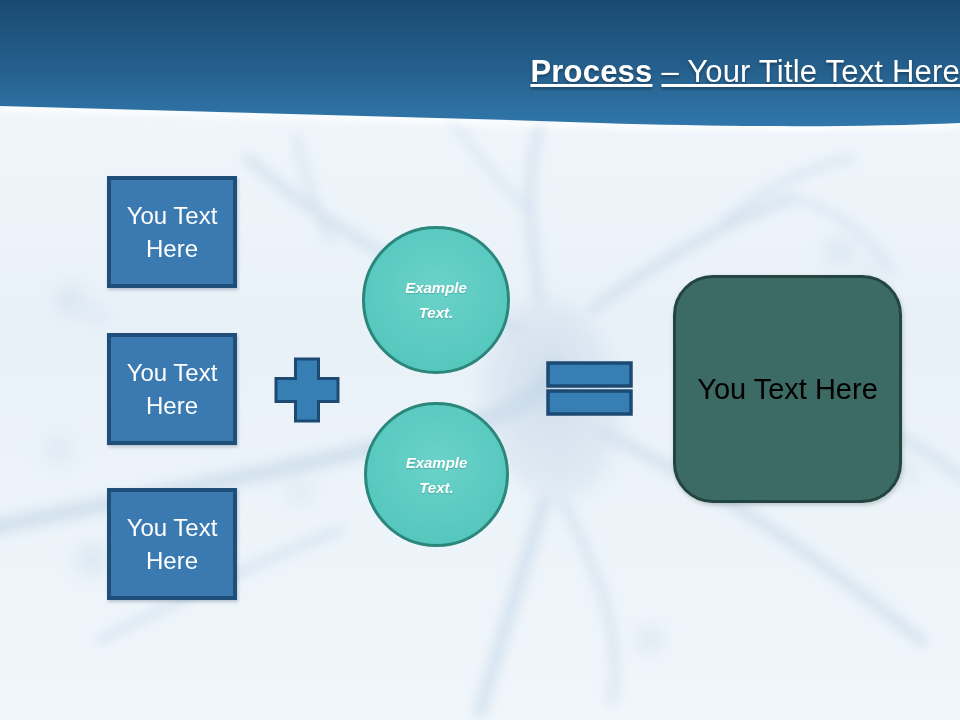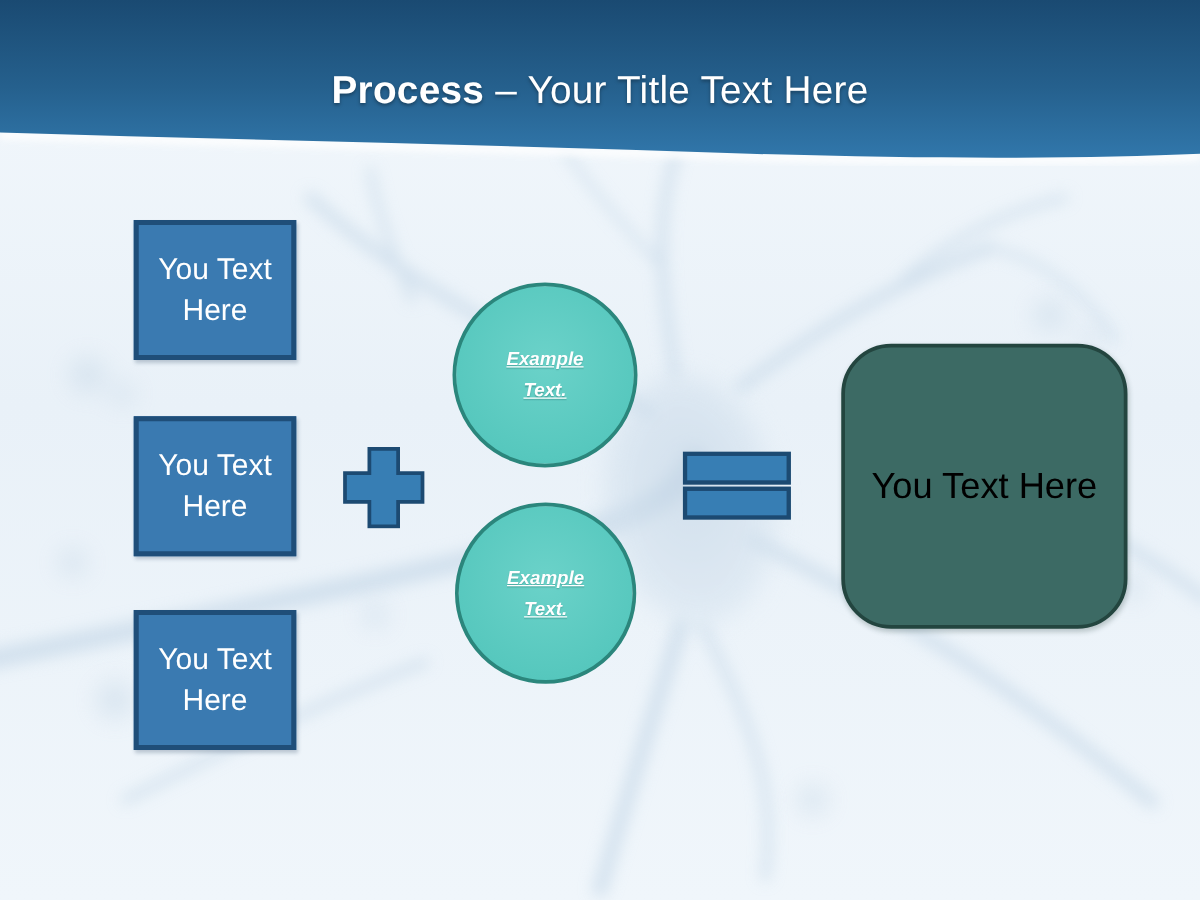--- a/index.html
+++ b/index.html
@@ -4,24 +4,25 @@
 <style>
   html,body{margin:0;padding:0;background:#888;}
   .slide{
     position:relative;width:960px;height:720px;overflow:hidden;
     font-family:"Liberation Sans",sans-serif;
     background:linear-gradient(180deg,#f3f8fc 0%,#e9f1f8 45%,#f0f6fb 100%);
   }
   .bg-svg{position:absolute;left:0;top:0;width:960px;height:720px;}
   .header-svg{position:absolute;left:0;top:0;width:960px;height:140px;}
   .slide-title{
-    position:absolute;left:0;top:54px;width:960px;text-align:center;
+    position:absolute;left:0;top:54px;width:960px;text-align:right;
     color:#ffffff;font-size:31px;letter-spacing:.2px;
     text-shadow:0 2px 3px rgba(0,0,0,.35);
     white-space:nowrap;
+    text-decoration:underline;
   }
   .slide-title .t-bold{font-weight:700;}
   .slide-title .t-rest{font-weight:400;margin-left:9px;}
   .input-box{
     position:absolute;left:107px;width:130px;height:112px;
     background:#3a7ab1;border:4px solid #1f4e79;box-sizing:border-box;
     display:flex;align-items:center;justify-content:center;text-align:center;
     color:#ffffff;font-size:24px;line-height:33px;
     box-shadow:1px 2px 3px rgba(30,60,90,.25);
   }
@@ -32,21 +33,21 @@
   .example-circle{
     position:absolute;width:148px;height:148px;border-radius:50%;
     background:radial-gradient(circle at 50% 42%,#6bd2c9 0%,#57c8be 70%,#4fc2b8 100%);
     border:3px solid #2b867c;box-sizing:border-box;
     display:flex;align-items:center;justify-content:center;text-align:center;
     color:#ffffff;font-size:15px;font-weight:700;font-style:italic;line-height:25px;
     text-shadow:0 1px 1px rgba(0,60,55,.25);
   }
   .example-circle.c1{left:362px;top:226px;}
   .example-circle.c2{left:364px;top:402px;width:145px;height:145px;}
-  .circle-label{width:90px;text-decoration:underline;}
+  .circle-label{width:90px;}
   .result-box{
     position:absolute;left:673px;top:275px;width:229px;height:228px;
     background:#3c6a64;border:3px solid #23453f;border-radius:40px;box-sizing:border-box;
     display:flex;align-items:center;justify-content:center;text-align:center;
     color:#000000;font-size:29px;
     box-shadow:1px 2px 4px rgba(30,60,55,.25);
   }
 </style>
 </head>
 <body>

